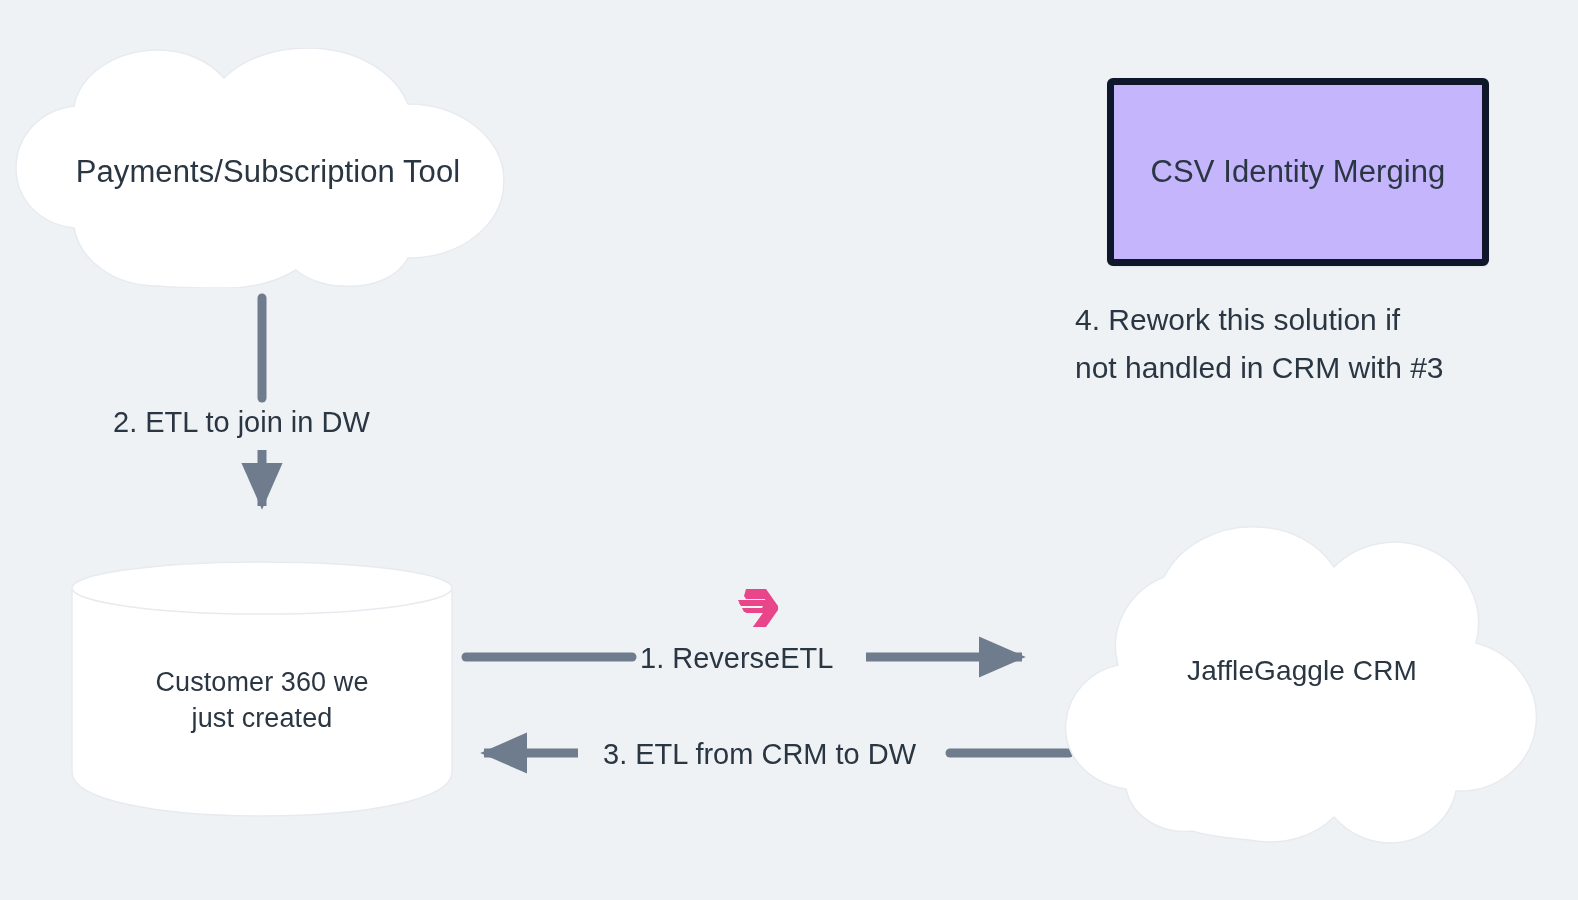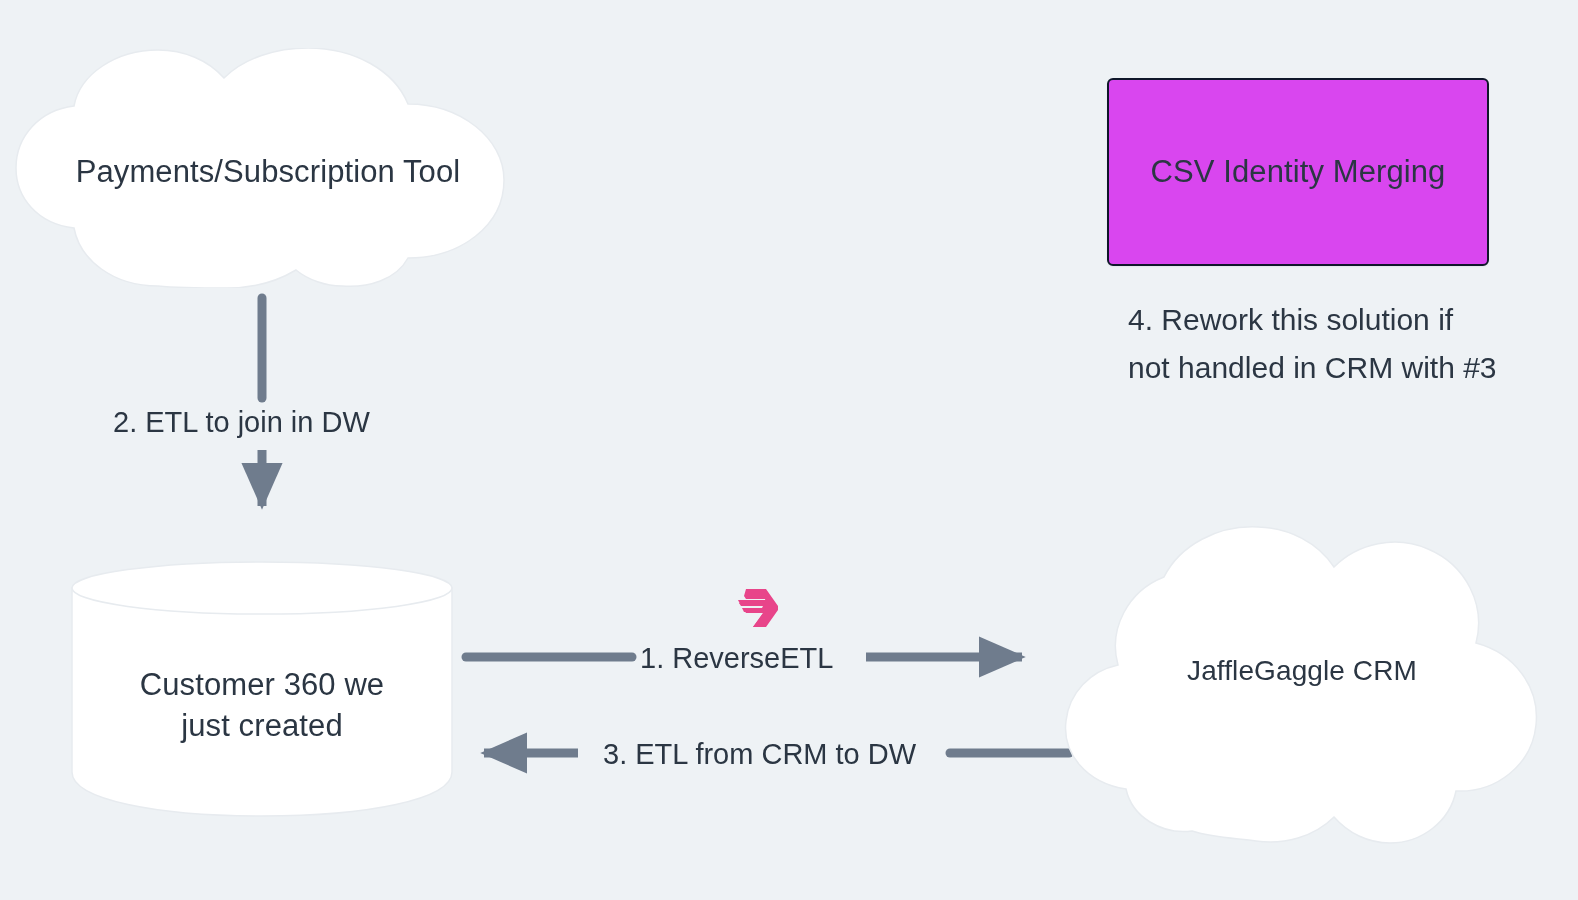--- a/index.html
+++ b/index.html
@@ -50,22 +50,22 @@
   #cloud-crm { left: 1052px; top: 525px; width: 500px; height: 320px; }
   #cloud-crm .node-label { top: 128px; font-size: 28px; }
 
   
   #box-csv {
     position: absolute;
     left: 1107px;
     top: 78px;
     width: 382px;
     height: 188px;
-    background: #d946ef;
-    border: 2px solid #0f172a;
+    background: #c4b5fd;
+    border: 7px solid #0f172a;
     border-radius: 6px;
     box-shadow: 0 1px 2px rgba(40,55,75,0.06);
     display: flex;
     align-items: center;
     justify-content: center;
     box-sizing: border-box;
   }
   #box-csv .node-label { font-size: 31px; }
 
   
@@ -74,21 +74,21 @@
     left: 70px;
     top: 560px;
     width: 384px;
     height: 258px;
   }
   #cyl-dw svg { position: absolute; inset: 0; display: block; }
   #cyl-dw .node-label {
     position: absolute;
     left: 0; right: 0;
     top: 105px;
-    font-size: 31px;
+    font-size: 27px;
   }
 
   
   .edge-svg {
     position: absolute;
     left: 0;
     top: 0;
     width: 1578px;
     height: 900px;
     overflow: visible;
@@ -102,21 +102,21 @@
     background: #eef2f5;
     line-height: 1.28;
   }
   #label-etl-join  { left: 113px; top: 404px; }
   #label-reverse-etl { left: 640px; top: 640px; }
   #label-etl-crm-dw { left: 583px; top: 736px; margin-left: 20px; }
 
   
   #annotation-rework {
     position: absolute;
-    left: 1128px;
+    left: 1075px;
     top: 296px;
     width: 430px;
     color: #2b3643;
     font-size: 30px;
     line-height: 1.6;
     white-space: pre-line;
   }
 
   
   #icon-reverse-etl {

